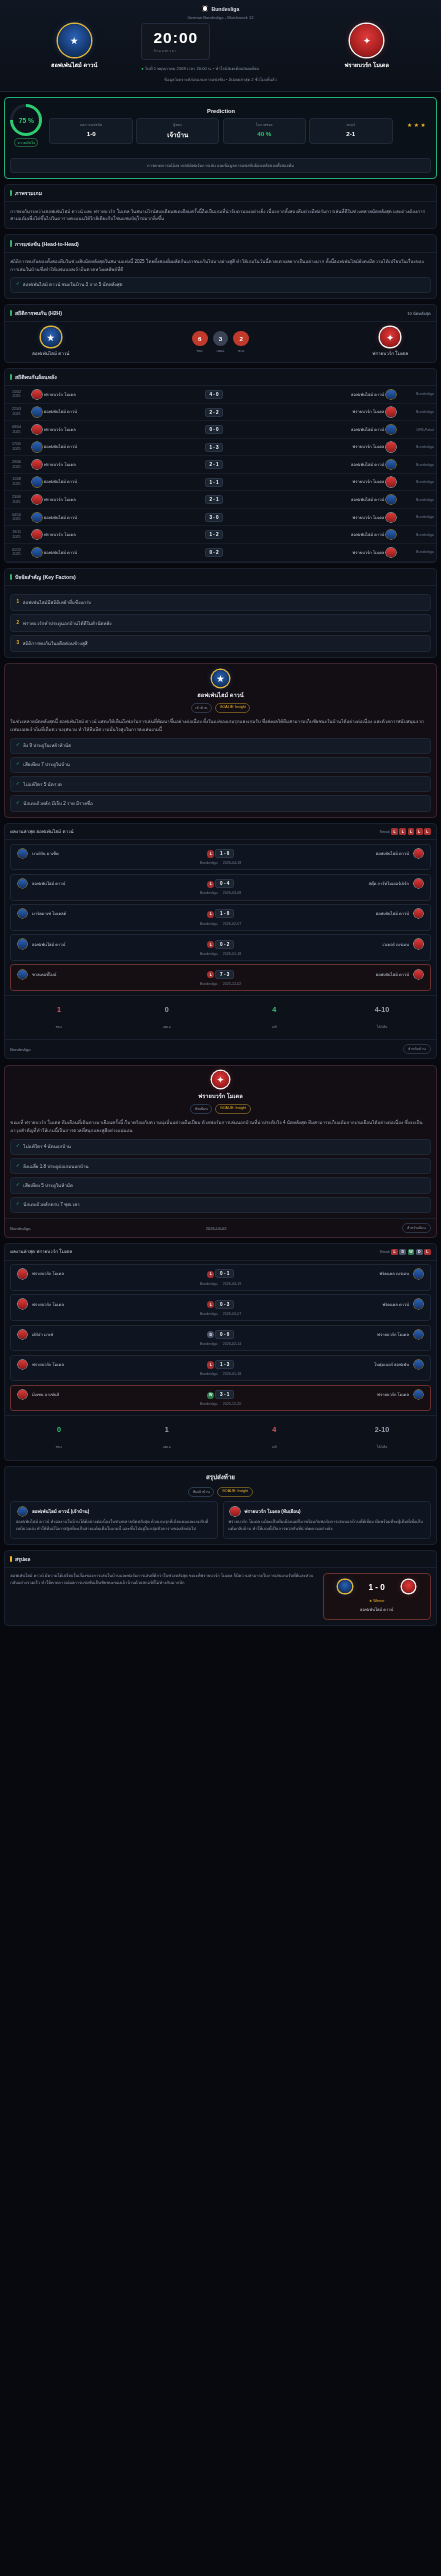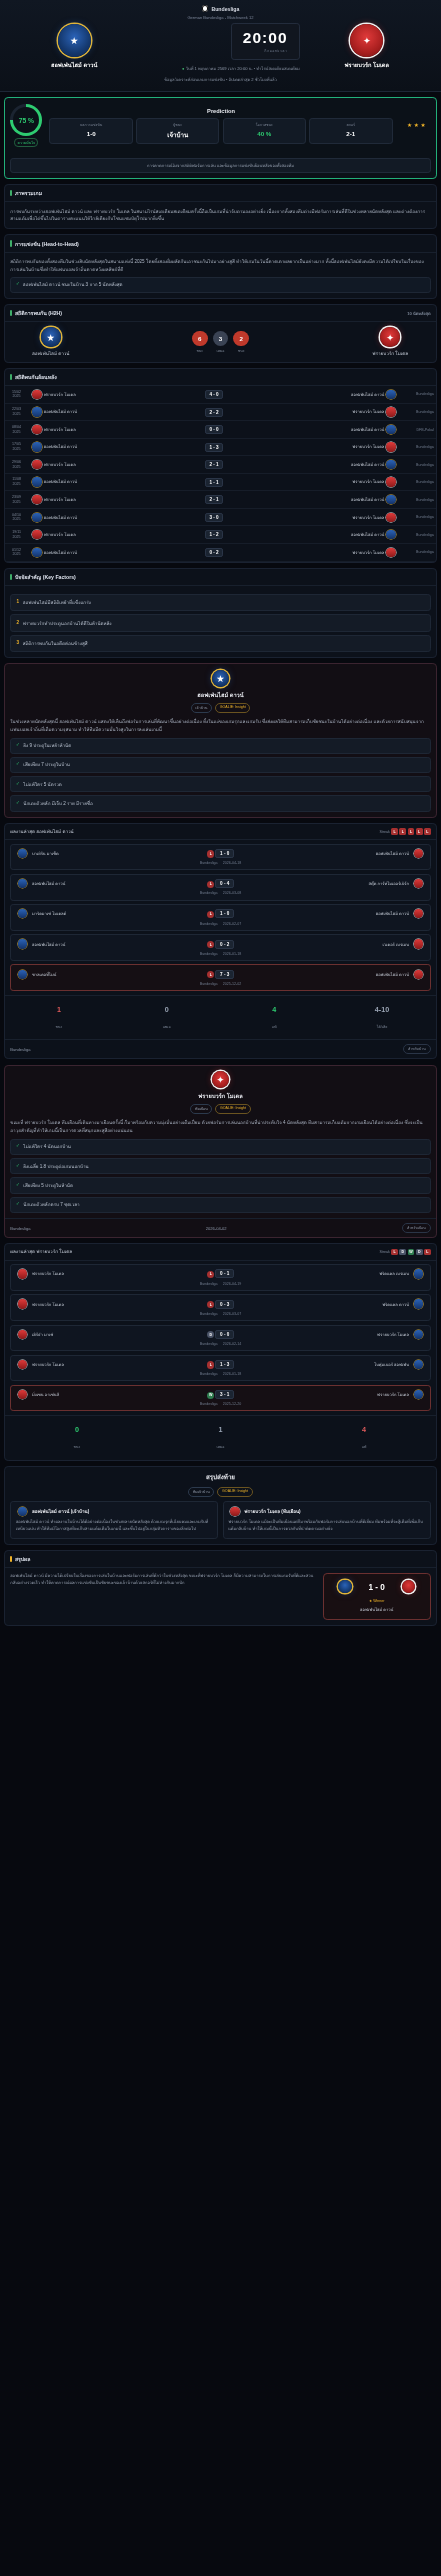--- a/index.html
+++ b/index.html
@@ -29,21 +29,21 @@
   .team-col { width: 134px; text-align:center; }
   .crest { width:33px; height:33px; margin:0 auto 3.1px; border-radius:50%;
     display:flex; align-items:center; justify-content:center; font-size:4.1px; color:#fff;
     position:relative; }
   .crest-home { background: radial-gradient(circle at 50% 40%, #2b63b8 0%, #14386e 60%, #0b2149 100%);
     box-shadow: 0 0 0 1.5px #dfb43a, 0 0 7.2px rgba(43,99,184,.5);}
   .crest-away { background: radial-gradient(circle at 50% 40%, #e03a3a 0%, #a81f1f 60%, #701212 100%);
     box-shadow: 0 0 0 1.5px #f0f0f0, 0 0 7.2px rgba(224,58,58,.45);}
   .crest .inner { font-size:9.3px; }
   .team-name { font-size:5.7px; font-weight:bold; color:#fff;}
-  .score-col { flex:1; text-align:right;}
+  .score-col { flex:1; text-align:left;}
   .score-box { background:#11161f; border:0.5px solid #232c3c; border-radius:3.1px;
     padding:5.2px 11.3px; display:inline-block; }
   .score-time { font-size:15.5px; font-weight:bold; letter-spacing:1px; color:#fff;}
   .score-label { font-size:3.6px; color:#6f7a8c; margin-top:1px; letter-spacing:0.5px;}
   .score-meta { margin-top:4.1px; font-size:4.1px; color:#8d97a8;}
   .score-meta .dot { color:#3fae6a; }
   .hdr-btm { margin-top:4.1px; text-align:center; font-size:4.1px; color:#8d97a8;}
 
   
   .section {
@@ -670,20 +670,24 @@
           <div class="k">ชนะ</div>
         </div>
         <div>
           <div class="v v-gray">1</div>
           <div class="k">เสมอ</div>
         </div>
         <div>
           <div class="v v-red">4</div>
           <div class="k">แพ้</div>
         </div>
+        <div>
+          <div class="v v-gray">2-10</div>
+          <div class="k">ได้/เสีย</div>
+        </div>
       </div>
   </div>
 
   <div class="section">
     <div class="sum-head">สรุปส่งท้าย</div>
     <div class="sum-tabs">
       <span class="tag">ทีมเจ้าบ้าน</span>
       <span class="tag gold">GOALIE: Insight</span>
     </div>
     <div class="sum-grid">

